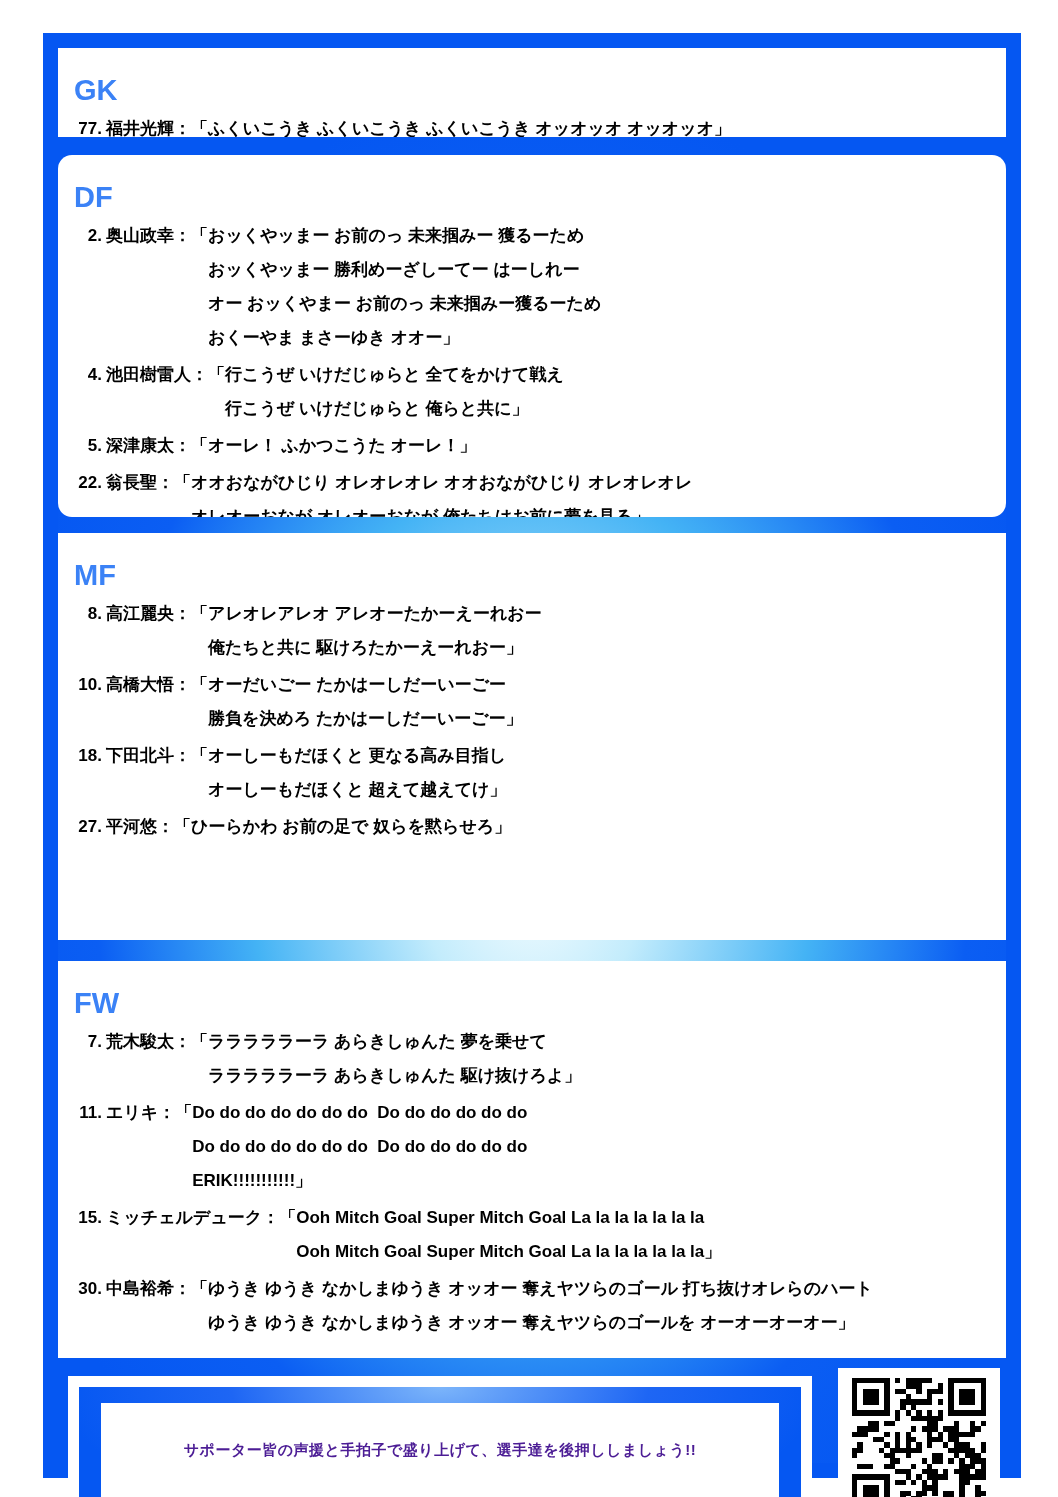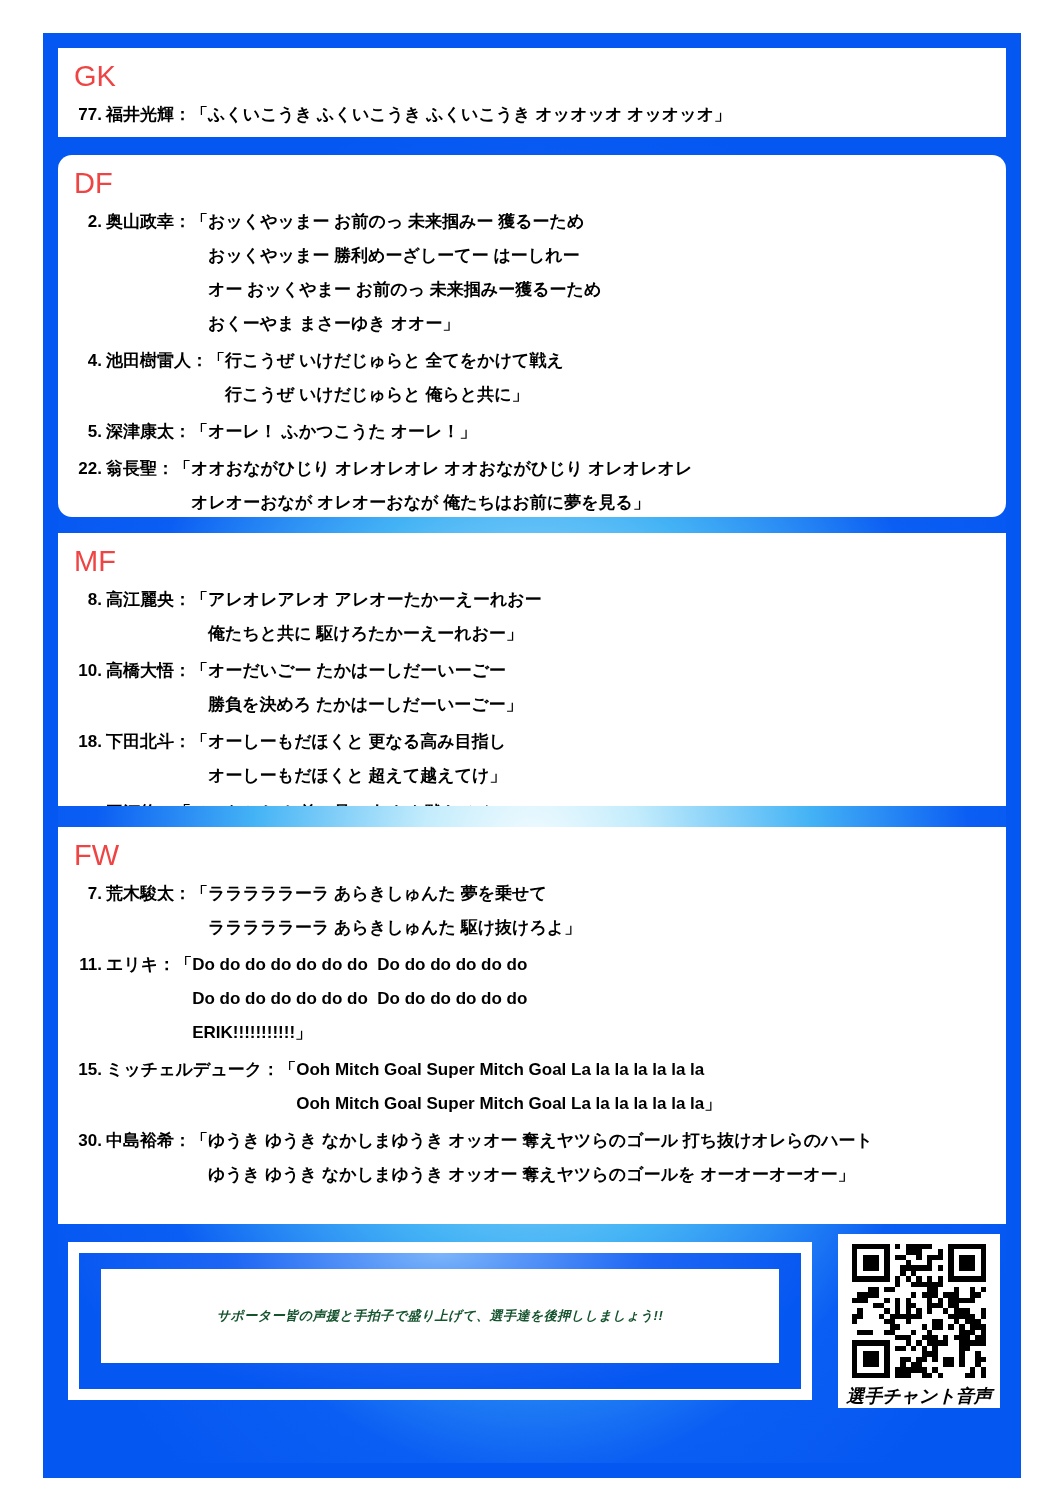--- a/index.html
+++ b/index.html
@@ -6,38 +6,38 @@
   body{font-family:"Liberation Sans","DejaVu Sans",sans-serif;}
   .page{position:relative;width:1058px;height:1497px;background:#ffffff;overflow:hidden;}
   .frame{position:absolute;left:43px;top:33px;width:978px;height:1445px;
          border:15px solid #0557f2;box-sizing:border-box;}
   .inner{width:948px;height:1415px;background-color:#0557f2;
          background-image:radial-gradient(560px 780px at 50% 58%,
            #f7fdff 0%, #c3ecfc 20%, #44b3f5 50%, #0b5ef3 78%, #0557f2 100%);}
   .section{background:#ffffff;padding:6px 14px;box-sizing:border-box;overflow:hidden;}
   .sec-gk{height:89px;margin-bottom:18px;}
   .sec-df{height:362px;margin-bottom:16px;border-radius:14px;}
-  .sec-mf{height:273px;margin-bottom:21px;}
+  .sec-mf{height:407px;margin-bottom:21px;}
   .sec-fw{height:397px;margin-bottom:10px;}
-  .sec-header{font-size:29px;line-height:36px;margin:4px 0 4px 2px;font-weight:400;color:#ef4444;}
+  .sec-header{font-size:29px;line-height:36px;margin:18px 0 4px 2px;font-weight:700;color:#3b82f6;}
   .entry{display:flex;margin-bottom:3px;font-weight:bold;font-size:17px;color:#000;}
   .label{white-space:nowrap;line-height:34px;}
   .num{display:inline-block;width:30px;text-align:right;margin-right:4px;}
   .lyrics{display:flex;flex-direction:column;}
   .lyric-line{line-height:34px;white-space:pre;}
   .lyric-line.cont{padding-left:17px;}
   .footer{position:relative;height:175px;}
   .msg-box{position:absolute;left:10px;top:8px;width:744px;height:158px;
            background:#ffffff;padding:11px;box-sizing:border-box;}
   .msg-blue{width:100%;height:100%;box-sizing:border-box;padding:16px 22px 26px;
             background-color:#0557f2;
             background-image:radial-gradient(380px 150px at 50% 0%,
               #7cb5fa 0%, #1e66f4 55%, #0557f2 100%);}
   .msg-white{background:#ffffff;height:100%;display:flex;align-items:center;justify-content:center;}
-  .msg-text{font-size:13px;font-weight:bold;color:#14532d;letter-spacing:0.5px;font-style:italic;}
+  .msg-text{font-size:15px;font-weight:bold;color:#4c1d95;letter-spacing:0.5px;}
   .qr-panel{position:absolute;left:780px;top:0;width:162px;height:174px;
             background:#ffffff;text-align:center;}
   .qr-svg{margin-top:10px;}
   .qr-label{font-size:18px;font-weight:bold;color:#000;margin-top:2px;font-style:italic;}
 </style>
 </head>
 <body>
 
 <div class="page">
   <div class="frame">

